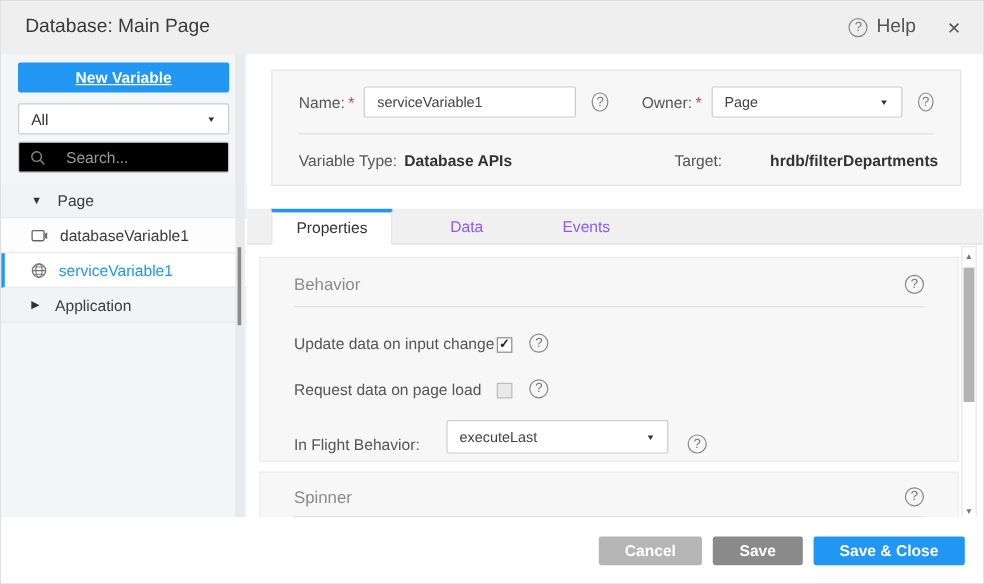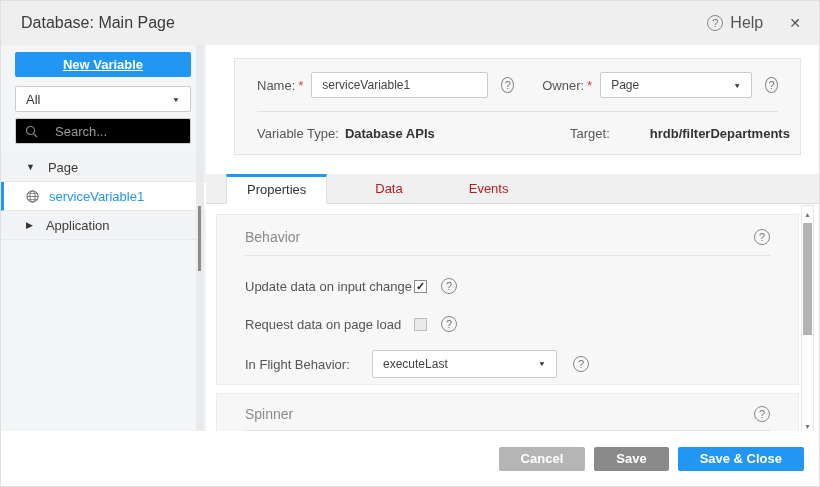--- a/index.html
+++ b/index.html
@@ -26,50 +26,50 @@
   .search-input::placeholder { color:#999; }
   .tree { margin-top:9px; }
   .tree-row { height:29px; display:flex; align-items:center; font-size:13px; border-bottom:1px solid #e8e9eb; color:#3c3c3c; cursor:pointer; background:#f2f3f5; padding-left:25px; }
   .tree-row.leaf { background:#fdfdfe; }
   .tree-row.selected { background:#fff; border-left:3px solid #2196f3; padding-left:22px; color:#2196f3; }
   .caret { font-size:9px; color:#333; margin-right:13px; }
   .tree-icon { display:inline-flex; margin-right:10px; }
 
   
   .main { position:absolute; left:205px; top:44px; width:615px; height:388px; background:#fff; }
-  .form-panel { margin:13px 20px 0 28px; height:97px; background:#f7f7f8; border:1px solid #e4e4e6; padding:0 22px; }
+  .form-panel { margin:13px 20px 0 20px; height:97px; background:#f7f7f8; border:1px solid #e4e4e6; padding:0 22px; }
   .form-row1 { display:flex; align-items:center; padding-top:13px; }
   .fld-label { font-size:13px; color:#555; }
   .req { color:#e53935; font-size:13px; margin-left:3px; }
   .name-input { width:185px; height:26px; border:1px solid #ccc; border-radius:2px; background:#fff; font-size:12px; color:#444; padding:0 10px; margin-left:8px; font-family:"Liberation Sans", sans-serif; outline:none; }
   .hc { margin-left:13px; }
   .owner-label { margin-left:28px; }
   .owner-select { display:flex; align-items:center; width:190px; height:26px; background:#fff; border:1px solid #ccc; border-radius:2px; padding:0 10px; font-size:12px; color:#444; margin-left:8px; cursor:pointer; }
   .form-divider { border-top:1px solid #e0e0e0; margin-top:13px; }
   .form-row2 { display:flex; padding-top:14px; font-size:13px; }
   .ro-label { color:#555; }
   .ro-value { color:#333; font-weight:bold; margin-left:6px; }
   .col-type { width:313px; display:flex; flex:none; }
   .target-value { margin-left:40px; }
 
   
   .tab-bar { margin-top:19px; height:30px; background:#f0f0f1; border-bottom:1px solid #dcdcdc; display:flex; padding-left:20px;gap:30px; }
-  .tab { font-size:13px; color:#b91c1c; padding:0 18px; line-height:30px; cursor:pointer; }
+  .tab { font-size:13px; color:#8b5cf6; padding:0 18px; line-height:30px; cursor:pointer; }
   .tab.active { background:#fff; border-top:3px solid #2196f3; border-left:1px solid #e0e0e0; border-right:1px solid #e0e0e0; border-bottom:1px solid #fff; line-height:26px; color:#333; margin-bottom:-1px; padding:0 20px; }
 
   
   .scroll-area { position:relative; height:233px; background:#fff; overflow:hidden; }
   .sect-panel { margin:10px 22px 0 10px; background:#f7f7f8; border:1px solid #ececee; padding:0 28px; }
   .behavior-panel { height:171px; }
   .spinner-panel { margin-top:8px; height:41px; overflow:hidden; }
   .sect-head { display:flex; align-items:center; padding-top:14px; }
   .sect-title { font-size:14px; color:#8a8a8a; }
   .sect-help { margin-left:auto; }
   .sect-divider { border-top:1px solid #e2e2e3; margin-top:10px; }
-  .prop-row { display:flex; align-items:center; margin-top:22px; font-size:13px; color:#555; }
+  .prop-row { display:flex; align-items:flex-end; margin-top:22px; font-size:13px; color:#555; }
   .prop-label-cb { width:169px; flex:none; }
   .prop-label-sel { width:127px; flex:none; }
   .checkbox { position:relative; width:13px; height:13px; border:1px solid #8a8a8a; background:#fff; display:inline-flex; align-items:center; justify-content:center; cursor:pointer; }
   .checkbox[data-checked="false"] { background:#e9e9ea; border-color:#bdbdbd; }
   .checkbox .check-glyph { font-size:11px; font-weight:bold; color:#222; line-height:1; }
   .cb-help { margin-left:14px; }
   .inflight-select { display:flex; align-items:center; width:185px; height:28px; background:#fff; border:1px solid #ccc; border-radius:2px; padding:0 10px; font-size:12px; color:#444; cursor:pointer; }
   .sel-help { margin-left:16px; }
 
   
@@ -113,20 +113,29 @@
             <circle cx="5.5" cy="5.5" r="4" fill="none" stroke="#888" stroke-width="1.2"></circle>
             <line x1="8.6" y1="8.6" x2="12" y2="12" stroke="#888" stroke-width="1.2"></line>
           </svg>
       </span>
       <input class="search-input" placeholder="Search..." style="">
     </div>
     <div class="tree">
       <div class="tree-row">
         <span class="caret">▼</span>
         <span>Page</span>
+      </div>
+      <div class="tree-row leaf">
+        <span class="tree-icon">
+          <svg width="14" height="11" viewBox="0 0 14 11">
+              <rect x="0.7" y="1.2" width="10" height="8.4" rx="1.2" fill="none" stroke="#666" stroke-width="1.2"></rect>
+              <path d="M11.5 3.8 L13.3 2.6 L13.3 8.3 L11.5 7.1 Z" fill="#666"></path>
+            </svg>
+        </span>
+        <span>databaseVariable1</span>
       </div>
       <div class="tree-row leaf selected">
         <span class="tree-icon">
           <svg width="13" height="13" viewBox="0 0 13 13">
               <circle cx="6.5" cy="6.5" r="5.6" fill="none" stroke="#777" stroke-width="1.1"></circle>
               <ellipse cx="6.5" cy="6.5" rx="2.6" ry="5.6" fill="none" stroke="#777" stroke-width="1"></ellipse>
               <line x1="0.9" y1="6.5" x2="12.1" y2="6.5" stroke="#777" stroke-width="1"></line>
               <line x1="1.6" y1="3.4" x2="11.4" y2="3.4" stroke="#777" stroke-width="0.8"></line>
               <line x1="1.6" y1="9.6" x2="11.4" y2="9.6" stroke="#777" stroke-width="0.8"></line>
             </svg>

